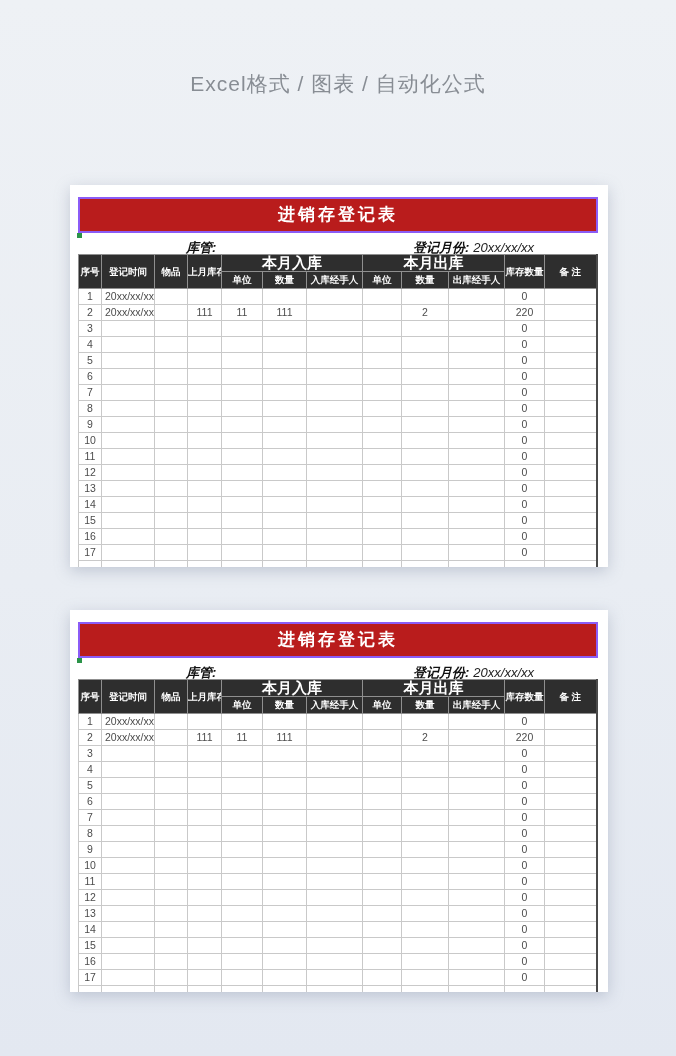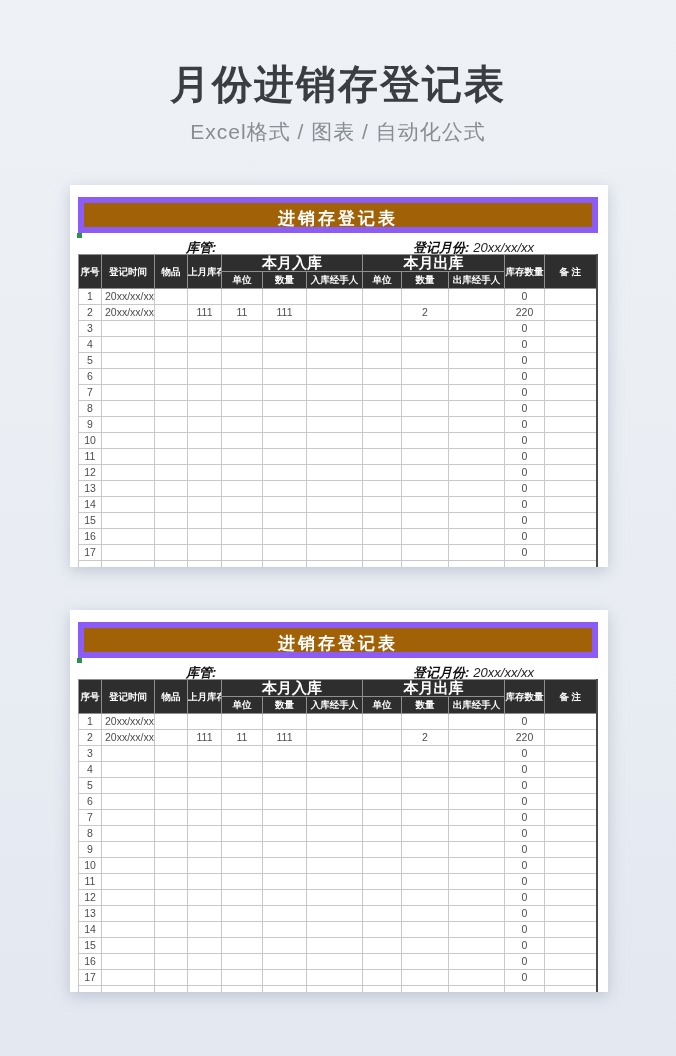--- a/index.html
+++ b/index.html
@@ -16,21 +16,21 @@
     margin:10px 0 0 0;font-size:21px;color:#888d94;letter-spacing:1px;
   }
   .card-slot{
     position:absolute;left:70px;width:538px;height:382px;background:#ffffff;
     box-shadow:0 4px 14px rgba(125,137,160,0.38);overflow:hidden;
   }
   .card-1{top:185px;}
   .card-2{top:610px;}
   .sheet{padding:12px 0 0 8px;}
   .title-bar{
-    width:520px;height:36px;box-sizing:border-box;background:#a16207;border:6px solid #8b5cf6;
+    width:520px;height:36px;box-sizing:border-box;background:#b91c1c;border:2px solid #8b5cf6;
     color:#ffffff;font-size:17px;font-weight:bold;text-align:center;line-height:31px;letter-spacing:3px;
   }
   .info-row{position:relative;width:518px;height:17px;margin-top:4px;font-size:13px;color:#111;font-style:italic;}
   .keeper-label{position:absolute;left:108px;top:2px;font-weight:bold;}
   .month-group{position:absolute;left:335px;top:2px;white-space:nowrap;text-align:center;}
   .month-label{font-weight:bold;}
   .month-value{margin-left:4px;font-weight:normal;color:#222;}
   .comment-marker{position:absolute;left:-1px;top:-4px;width:5px;height:5px;background:#2b9348;}
   table.sheet-table{
     border-collapse:collapse;table-layout:fixed;width:518px;
@@ -45,21 +45,20 @@
     height:15px;border:1px solid #c9c9c9;background:#ffffff;
     font-size:10.5px;color:#4c4c4c;text-align:center;padding:0;line-height:15px;white-space:nowrap;overflow:hidden;
   }
   table.sheet-table tbody td.al{text-align:left;padding-left:3px;}
   table.sheet-table tbody tr.partial td{height:8px;border-bottom:none;}
 </style>
 </head>
 <body>
 
 <div class="page-header">
-  <h1 class="page-title">月份进销存登记表</h1>
   <p class="page-subtitle">Excel格式 / 图表 / 自动化公式</p>
 </div>
 
 <div class="card-slot card-1">
   <div class="sheet">
     <div class="title-bar">进销存登记表</div>
     <div class="info-row">
       <span class="comment-marker"></span>
       <span class="keeper-label">库管:</span>
       <span class="month-group"><span class="month-label">登记月份:</span><span class="month-value">20xx/xx/xx</span></span>

